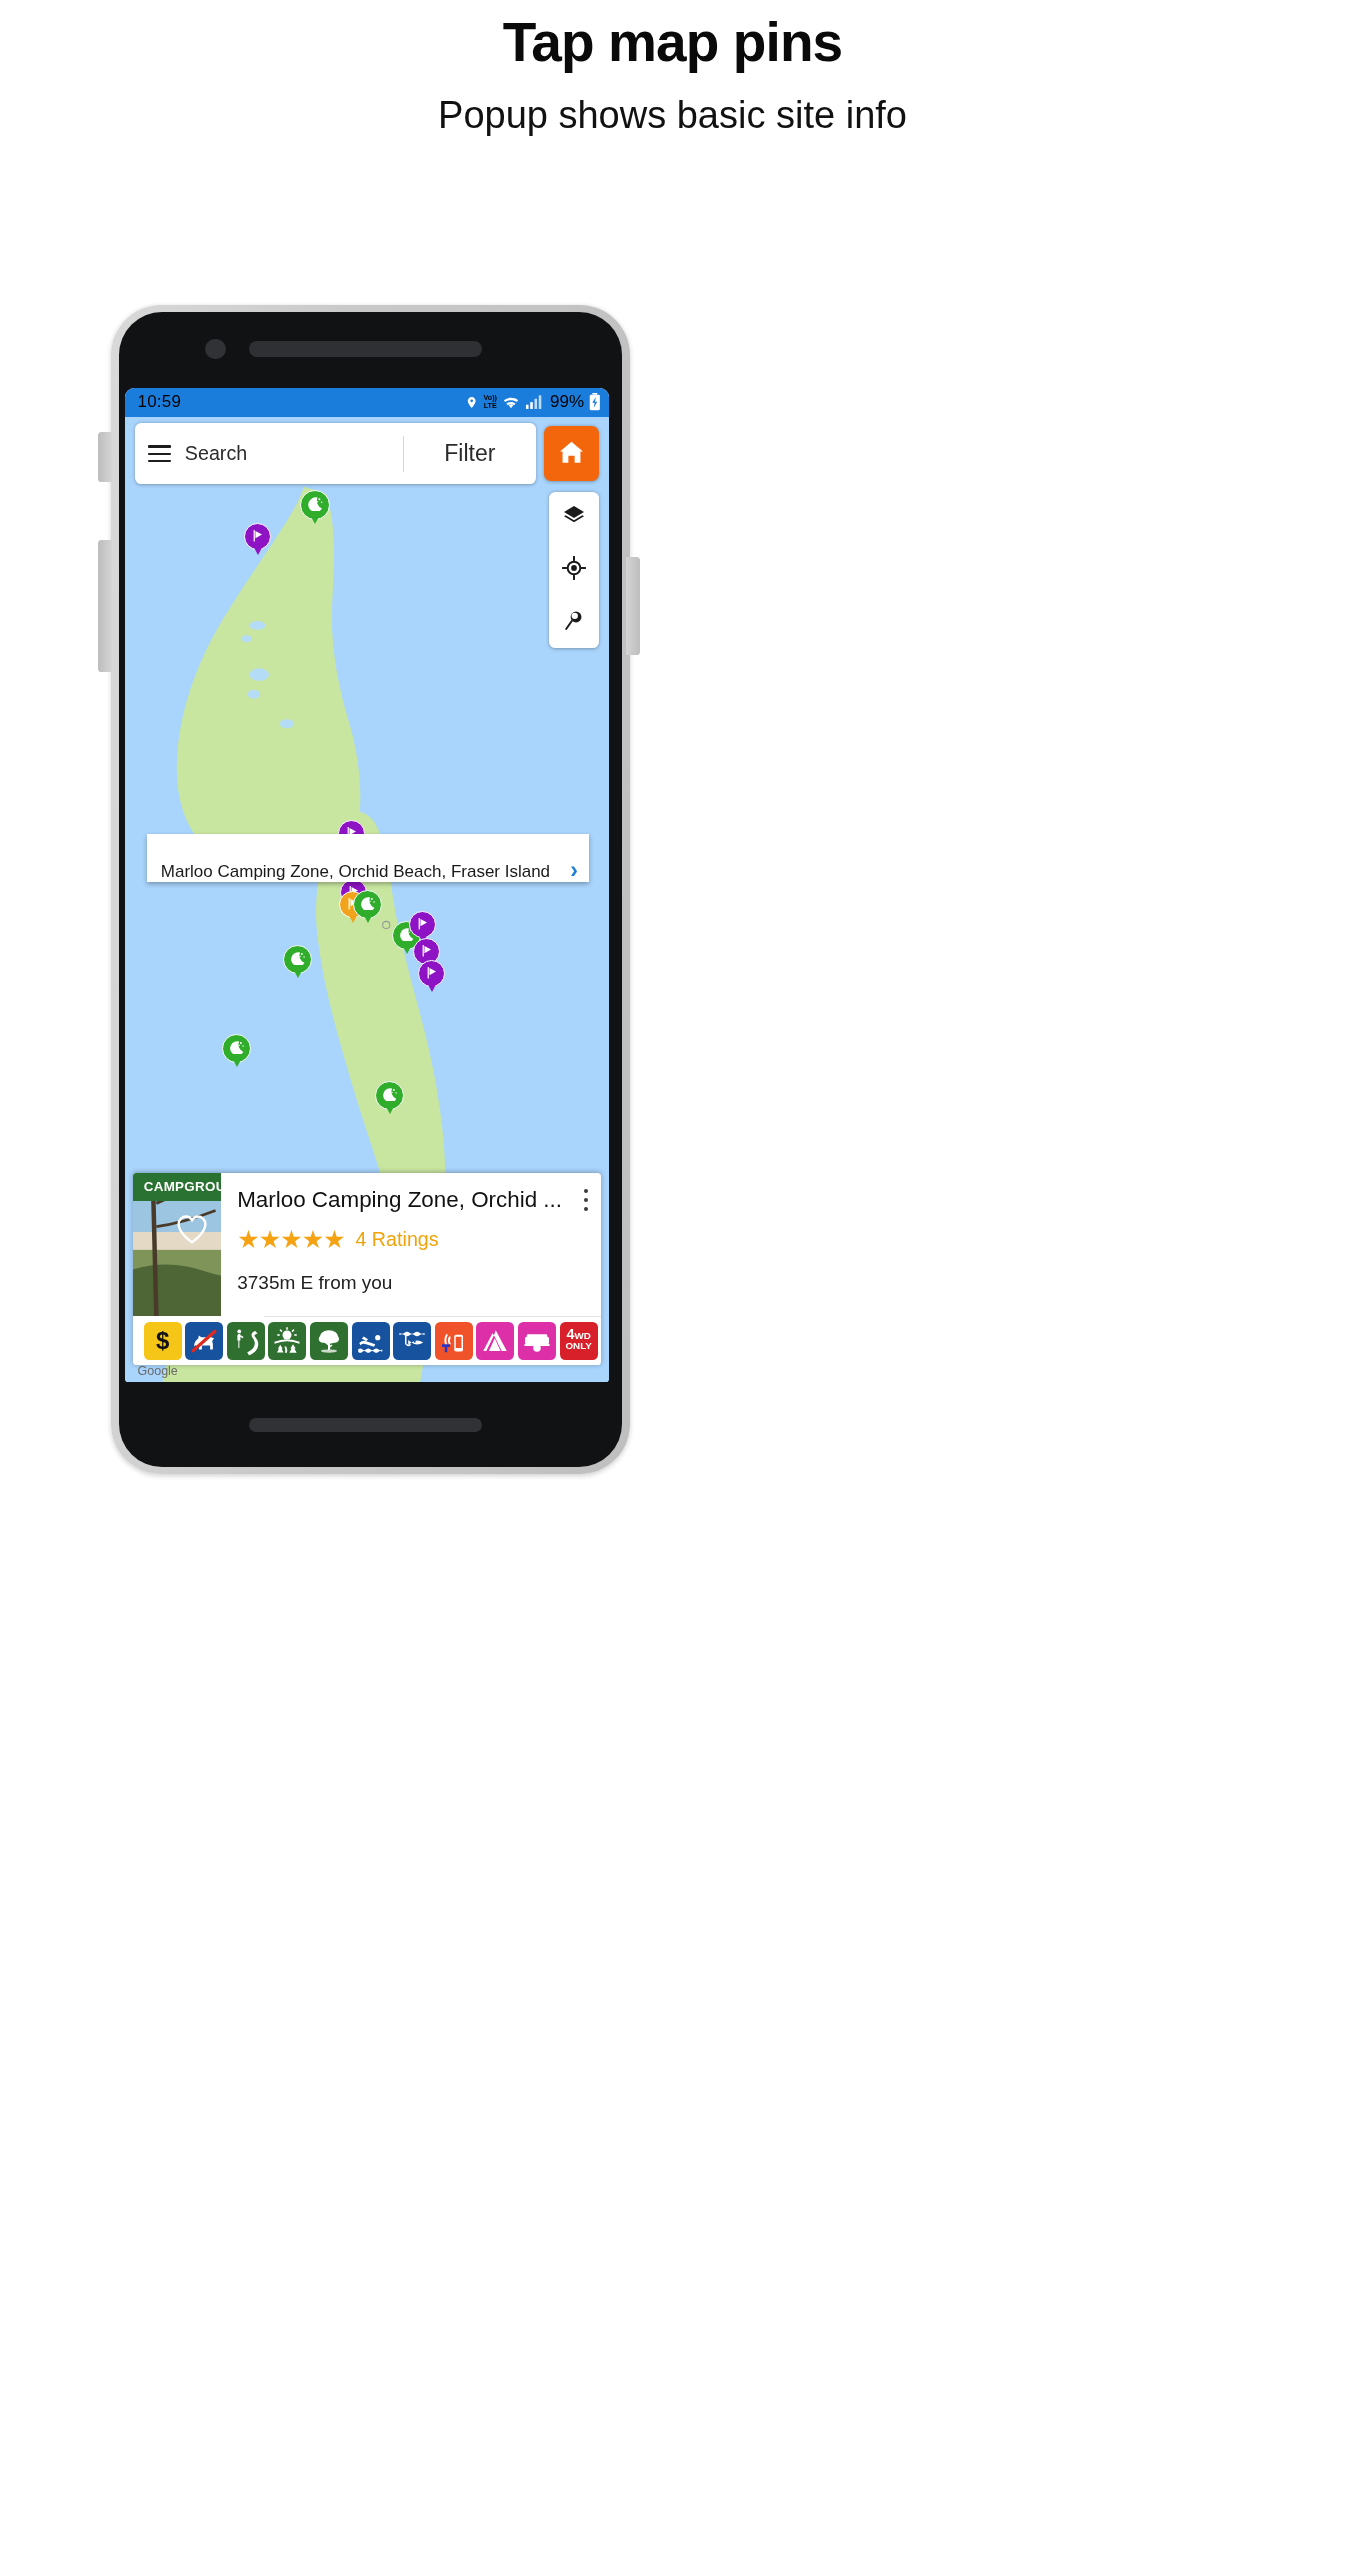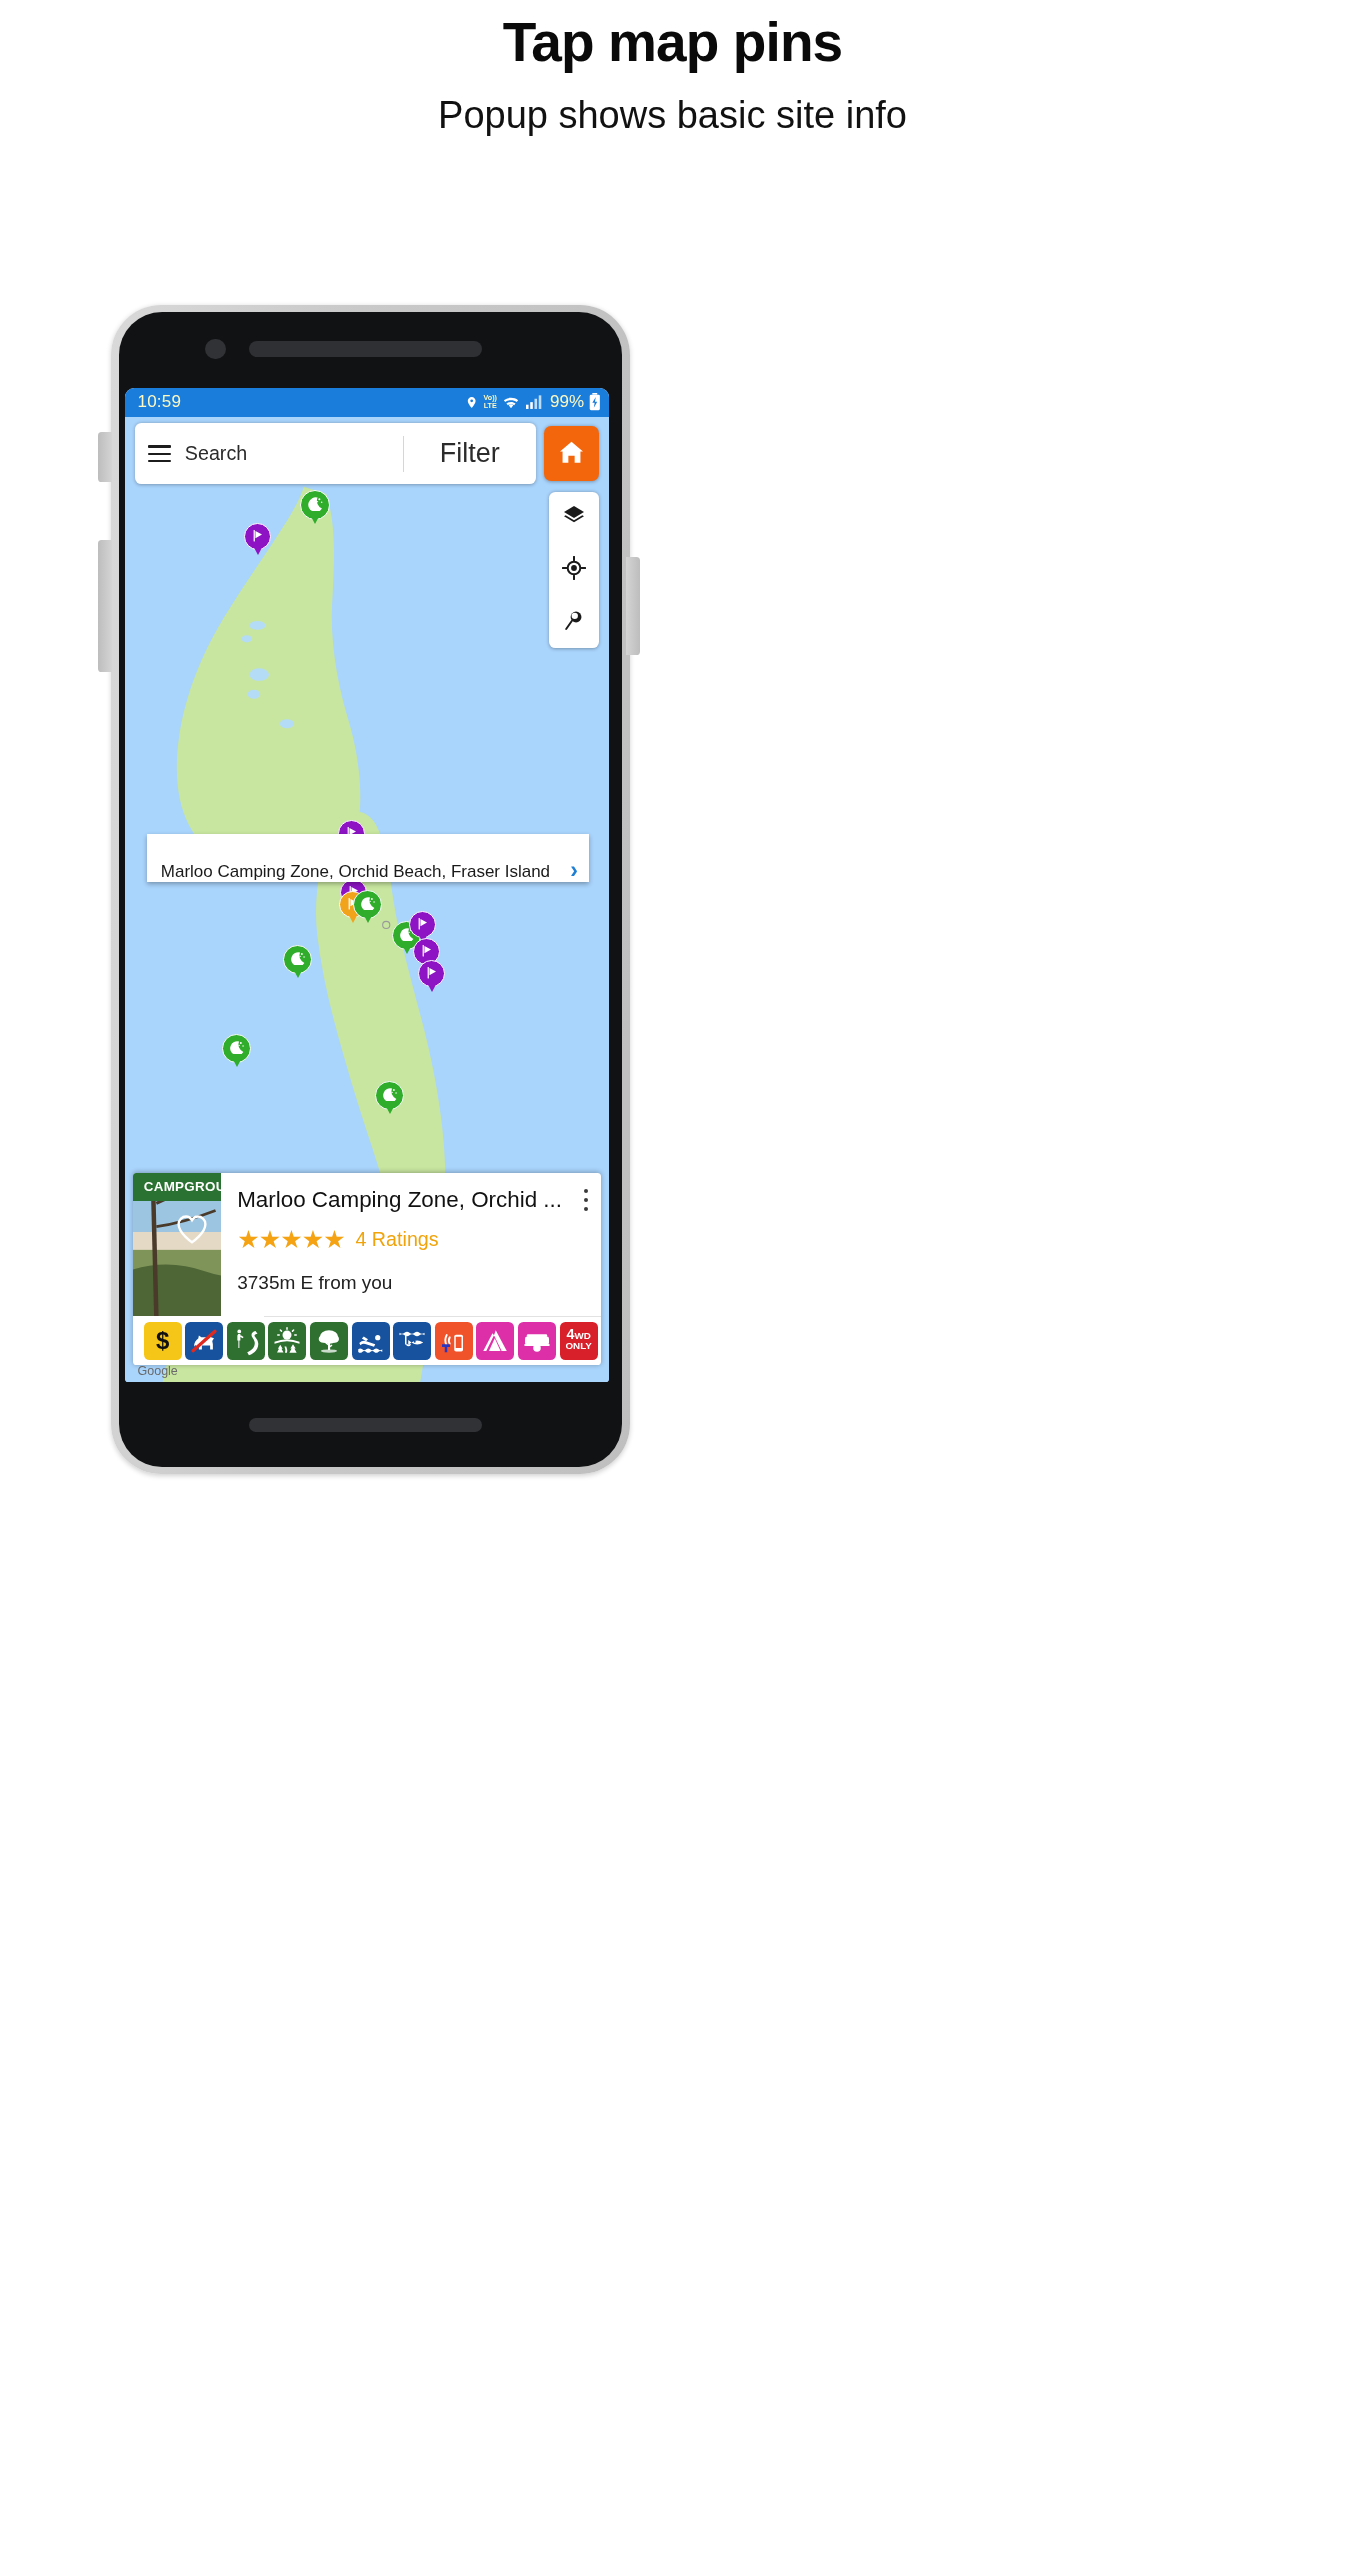--- a/index.html
+++ b/index.html
@@ -63,21 +63,21 @@
   .screen {
     position: absolute; left: 125px; top: 251px;
     width: 484px; height: 994px;
     background: #aad3ff; overflow: hidden;
     border-radius: 9px 9px 3.6px 3.6px;
   }
 
   
   .statusbar {
     position: relative; width: 100%; height: 29px;
-    background: #1b7ddb; color: #fef9c3;
+    background: #1b7ddb; color: #000000;
     display: flex; align-items: center; justify-content: space-between;
     padding: 0 8px 0 12.5px;
     border-radius: 9px 9px 0 0;
   }
   .sb-time { font-size: 17px; font-weight: 500; letter-spacing: 0.2px; }
   .sb-right { display: flex; align-items: center; gap: 5.4px; }
   .sb-ic { display: flex; align-items: center; }
   .sb-volte { font-size: 7.2px; line-height: 8px; font-weight: bold; text-align: center; }
   .sb-pct { font-size: 17px; font-weight: 500; margin-left: 1.8px; }
 
@@ -96,21 +96,21 @@
   .searchbox {
     flex: 1; height: 61px; background: #fff; border-radius: 6.3px;
     display: flex; align-items: center;
     box-shadow: 0 0.9px 3.6px rgba(0,0,0,.28);
   }
   .hamburger { width: 50px; display:flex; flex-direction:column; gap:4.5px;
     align-items:center; justify-content:center; }
   .hamburger i { display:block; width:23px; height:2.7px; background:#1c1c1c; border-radius:0.9px; }
   .search-label { font-size: 19.7px; color: #2b2b2b; flex: 1; }
   .divider-v { width:0.9px; height:36px; background:#d6d6d6; }
-  .filter-label { font-size: 27px; color:#2b2b2b; width:132px; text-align:center; }
+  .filter-label { font-size: 23px; color:#2b2b2b; width:132px; text-align:center; }
   .homebtn {
     width: 55px; height: 55px; background: #f4660c; border-radius: 7.2px;
     display:flex; align-items:center; justify-content:center;
     box-shadow: 0 0.9px 3.6px rgba(0,0,0,.3);
   }
 
   
   .mapctl {
     position: absolute; right: 9.8px; top: 75px;
     width: 50px; background: #fff; border-radius: 6.3px;

